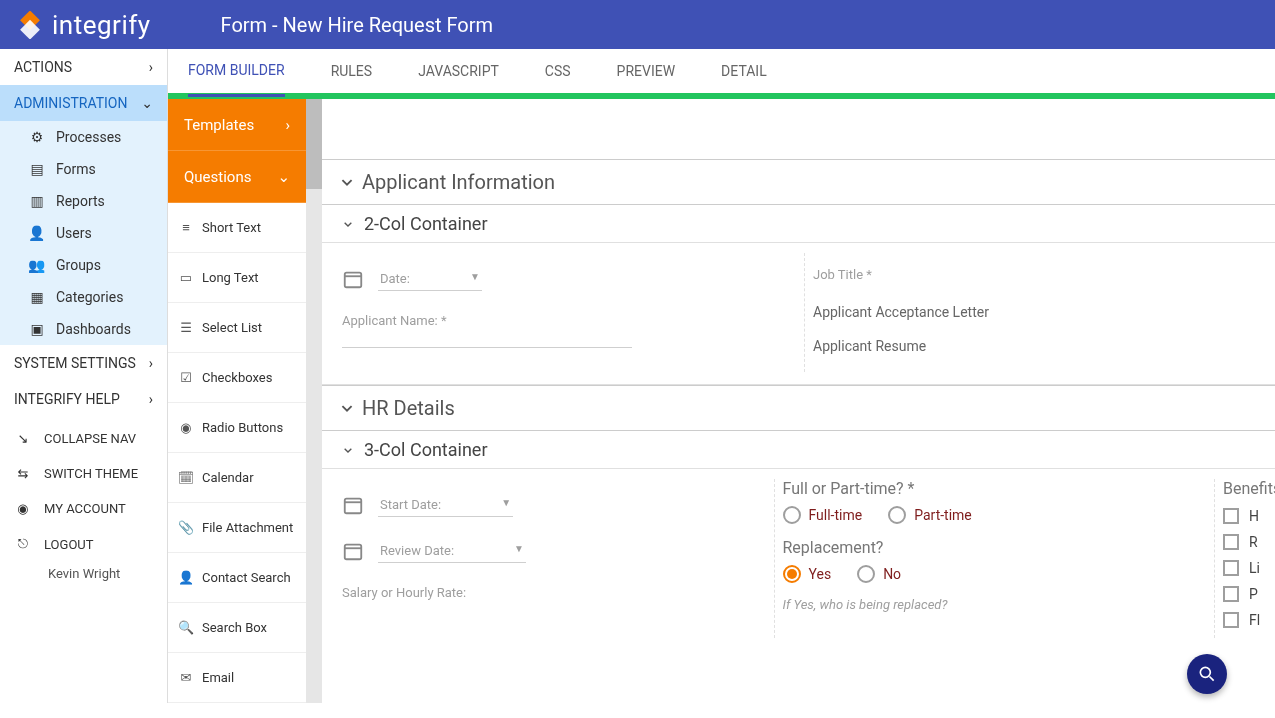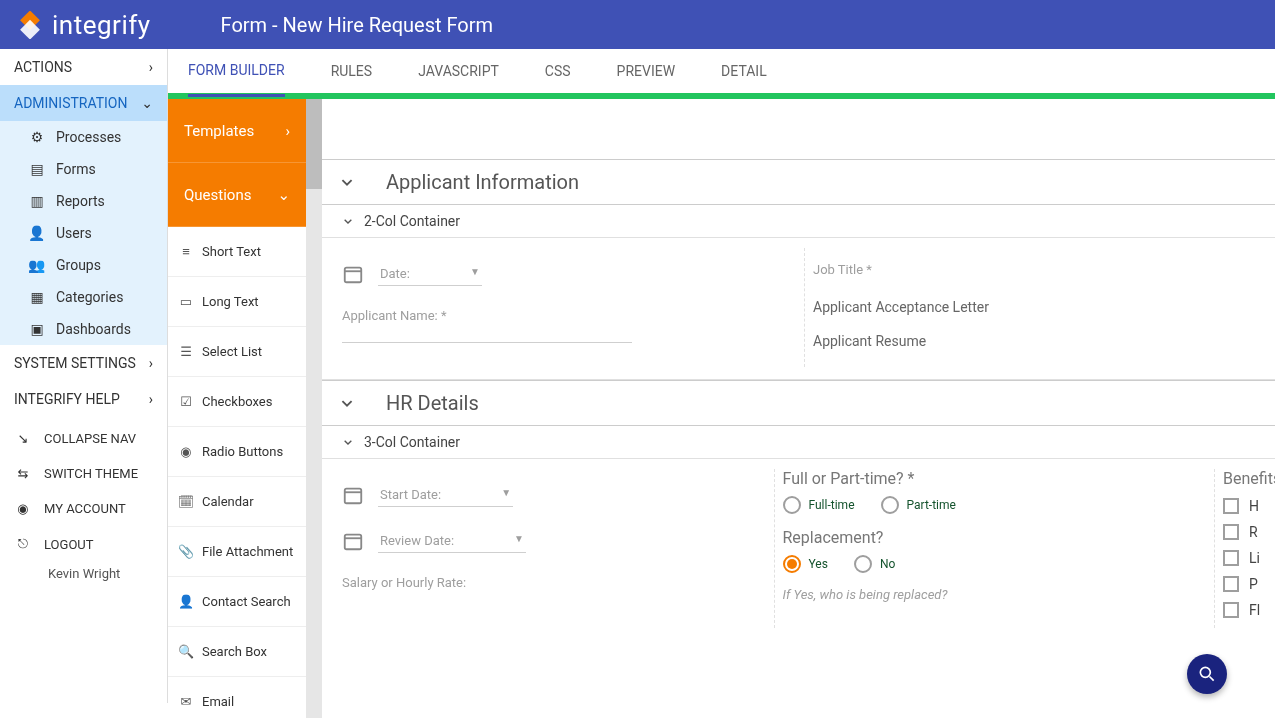--- a/index.html
+++ b/index.html
@@ -23,45 +23,45 @@
 .side-foot .side-item { font-size:13px; }
 .username { padding:4px 14px 8px 48px; color:#555; font-size:13px; }
 
 .content { flex:1; display:flex; flex-direction:column; }
 .tabs { height:50px; display:flex; align-items:center; border-bottom:6px solid #22c55e; padding-left:20px; gap:46px; }
 .tab { font-size:14px; color:#666; cursor:pointer; padding: 16px 0; }
 .tab.active { color:#3f51b5; border-bottom:3px solid #3f51b5; margin-bottom:-1px; }
 
 .body { flex:1; display:flex; }
 .palette { width:138px; display:flex; flex-direction:column; }
-.accordion-hd { background:#f57c00; color:#fff; height:64px; display:flex; align-items:center; justify-content:space-between; padding:0 16px; font-size:15px; cursor:pointer; border-bottom:1px solid rgba(255,255,255,.2); }
+.accordion-hd { background:#f57c00; color:#fff; height:52px; display:flex; align-items:center; justify-content:space-between; padding:0 16px; font-size:15px; cursor:pointer; border-bottom:1px solid rgba(255,255,255,.2); }
 .q-list { flex:1; overflow:auto; }
 .q-item { height:50px; display:flex; align-items:center; gap:8px; padding:0 10px; border-bottom:1px solid #eee; font-size:13px; color:#333; cursor:grab; }
 .q-icon { width:16px; display:inline-flex; justify-content:center; color:#555; }
 .palette-scroll { width:16px; background:#e6e6e6; position:relative; }
 .palette-thumb { background:#bdbdbd; position:absolute; width:100%; top:0; height:90px; }
 
 .canvas { flex:1; overflow:auto; background:#fff; }
 .canvas-inner { padding-top:60px; min-width:920px; }
-.section-hd { display:flex; align-items:center; gap:28px; border-top:1px solid #ccc; border-bottom:1px solid #ccc; padding:10px 14px; font-size:20px; color:#555; }
-.sub-hd { display:flex; align-items:center; gap:8px; padding:8px 14px 8px 18px; border-bottom:1px solid #e0e0e0; font-size:14px; color:#444; }
+.section-hd { display:flex; align-items:center; gap:4px; border-top:1px solid #ccc; border-bottom:1px solid #ccc; padding:10px 14px; font-size:20px; color:#555; }
+.sub-hd { display:flex; align-items:center; gap:8px; padding:8px 14px 8px 18px; border-bottom:1px solid #e0e0e0; font-size:18px; color:#444; }
 .chev-down { width:22px; height:22px; }
 .section-body { display:flex; padding:10px 0 12px 12px; }
 .col { flex:1; padding:0 8px; border-right:1px dashed #e0e0e0; min-width:0; }
 .col:last-child { border-right:none; }
 .field { margin:14px 0 22px 0; }
 .field-label { font-size:13px; color:#9e9e9e; }
 .underline { border-bottom:1px solid #cfcfcf; height:20px; }
 .date-row { display:flex; align-items:center; gap:14px; }
 .date-select { display:flex; gap:60px; color:#9e9e9e; font-size:13px; border-bottom:1px solid #cfcfcf; padding:4px 2px; }
 .tri { font-size:10px; color:#9e9e9e; }
 .link-text { font-size:14px; color:#666; margin:14px 0 18px 0; }
 .group-label { font-size:16px; color:#777; margin-bottom:8px; }
 .radio-row { display:flex; gap:26px; align-items:center; margin:6px 0 14px 0; }
-.radio { display:flex; align-items:center; gap:8px; font-size:12px; color:#14532d;text-align:right; }
+.radio { display:flex; align-items:center; gap:8px; font-size:14px; color:#7f1d1d;text-align:right; }
 .r-outer { width:18px; height:18px; border:2px solid #9e9e9e; border-radius:50%; display:flex; align-items:center; justify-content:center; }
 .r-outer.active { border-color:#f57c00; }
 .r-inner { width:10px; height:10px; background:#f57c00; border-radius:50%; }
 .check-row { display:flex; align-items:center; gap:10px; margin:10px 0; font-size:14px; color:#444; }
 .cbox { width:16px; height:16px; border:2px solid #9e9e9e; }
 
 .fab { position:fixed; right:48px; bottom:24px; width:40px; height:40px; border-radius:50%; background:#1a237e; color:#fff; display:flex; align-items:center; justify-content:center; cursor:pointer; box-shadow:0 3px 6px rgba(0,0,0,.3); }
 
 svg { display:block; }
 </style>

